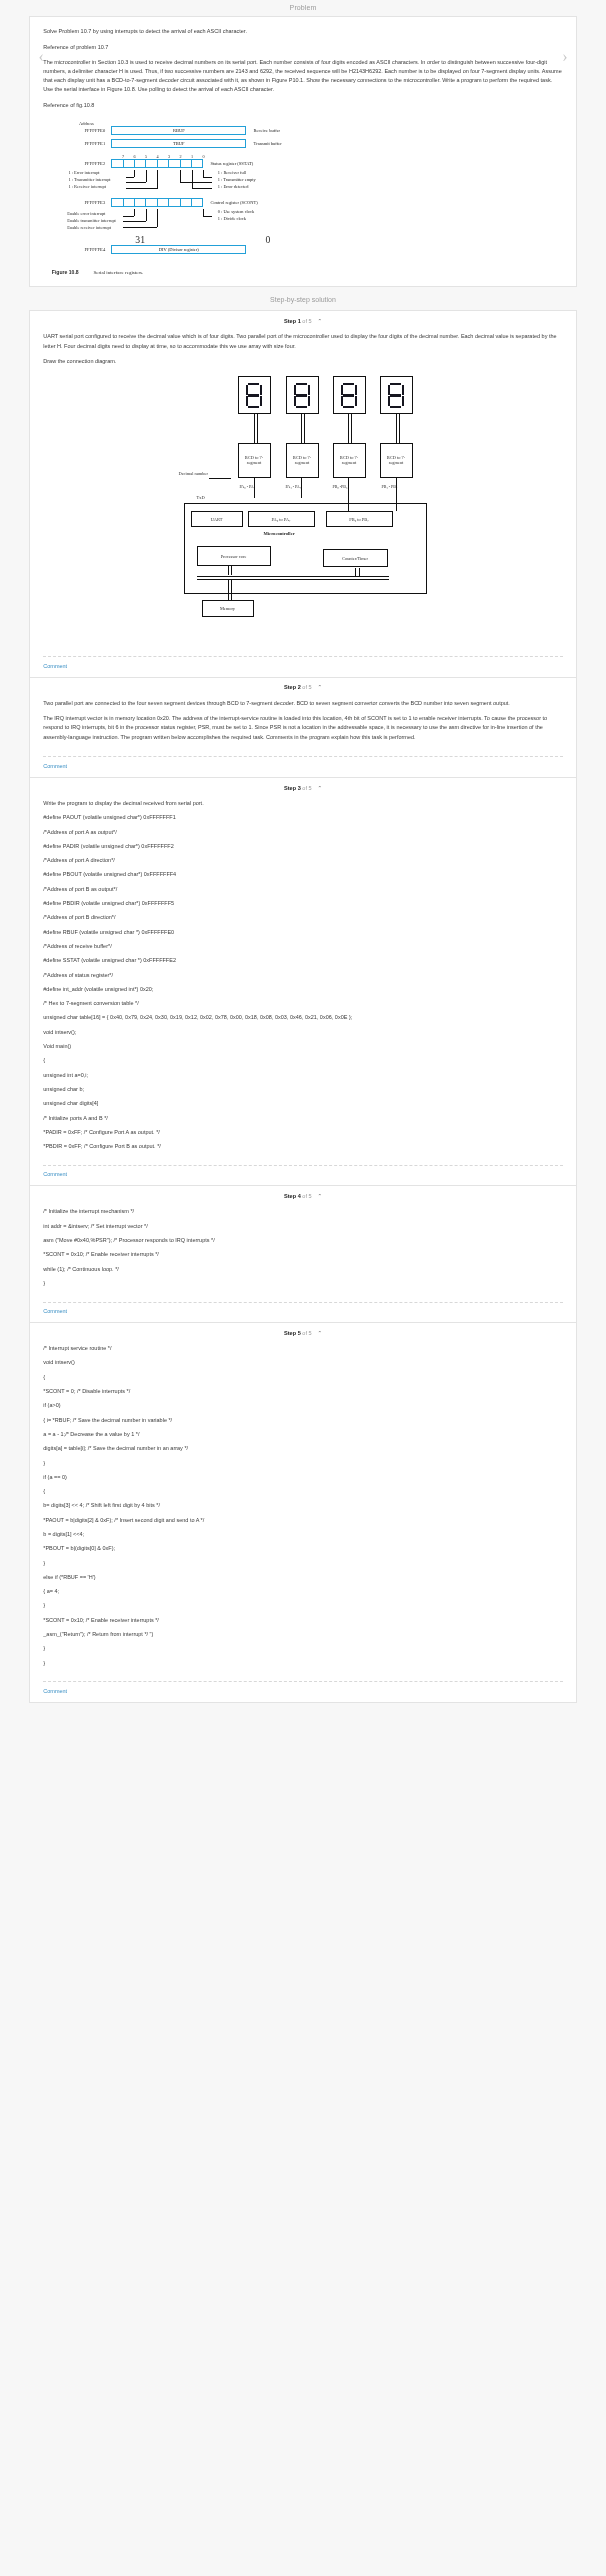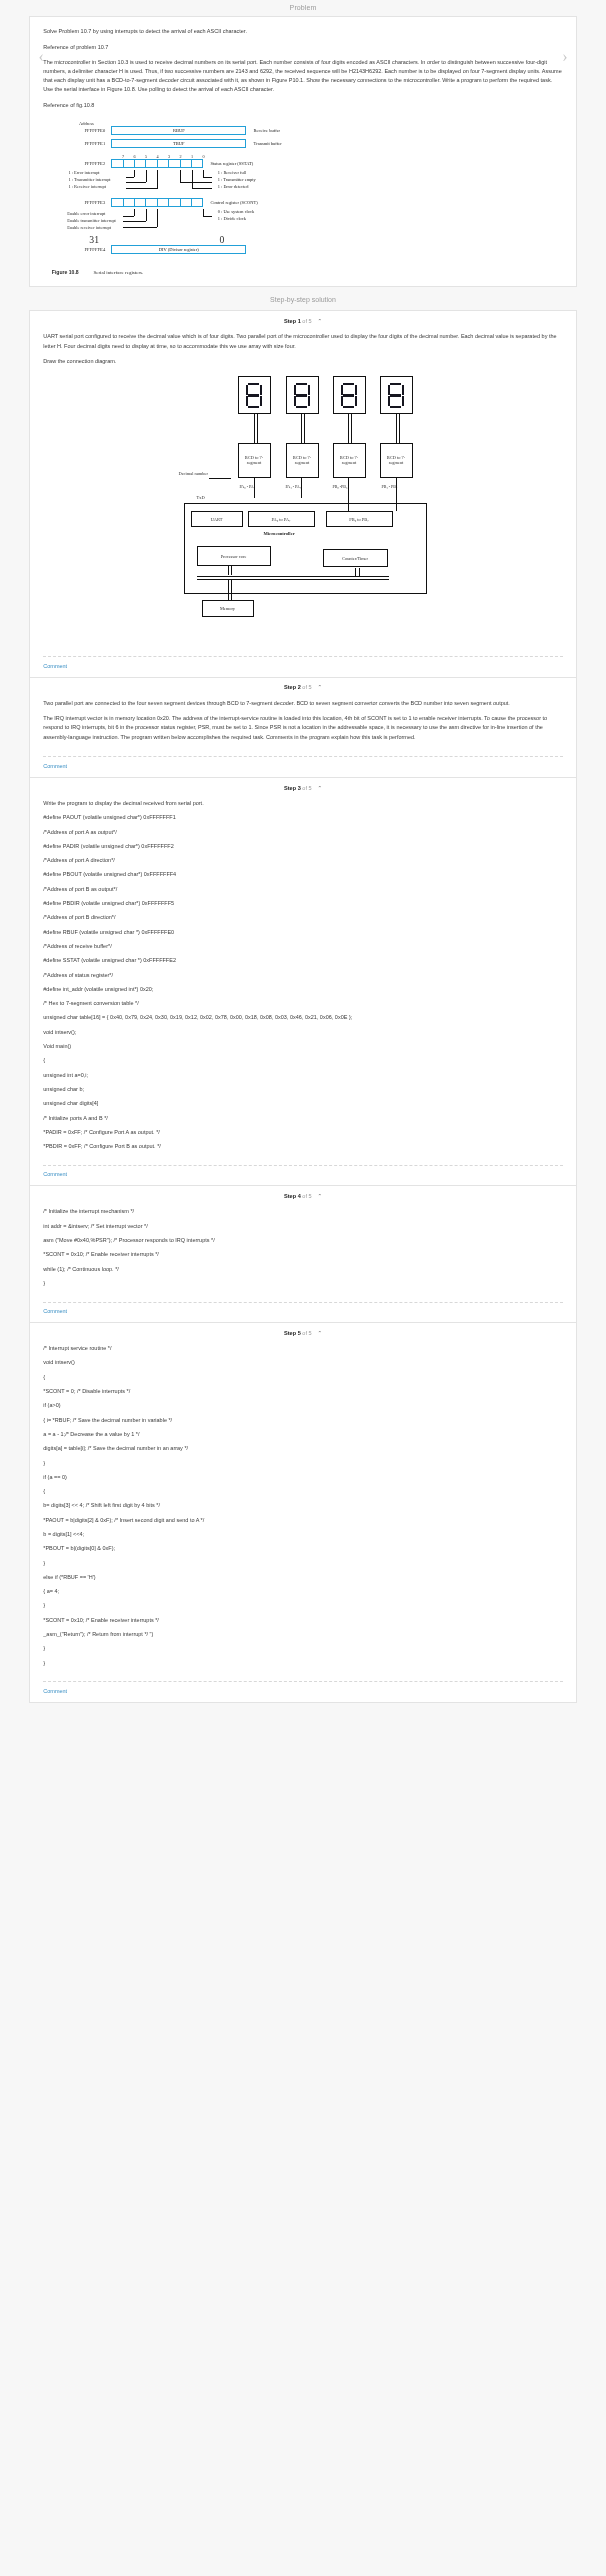--- a/index.html
+++ b/index.html
@@ -64,21 +64,21 @@
   .regbox.wide { width:135px; }
   .regbox.bits { width:92px; justify-content:flex-start; }
   .regbox.div { width:135px; }
   .bitcell { flex:1; height:100%; border-right:0.6px solid #22a0d8; }
   .bitcell:last-child { border-right:none; }
   .reg-label { font-size:4.5px; padding-left:7.3px; color:#1b1b1b; }
   .bitnums {
     display:flex; width:92px; margin-left:50px; margin-bottom:0.6px;
   }
   .bitnums span { flex:1; text-align:center; font-size:4.2px; }
-  .divhdr { display:flex; width:135px; margin-left:22px; justify-content:space-between; }
+  .divhdr { display:flex; width:135px; margin-left:68px; justify-content:space-between; }
 
   .ann-block { display:flex; margin-top:0.6px; }
   .ann-left { width:auto; }
   .ann-left div, .ann-right div {
     font-size:4.4px; line-height:1.55; color:#1b1b1b; white-space:nowrap;
   }
   .ann-left { width:97px; text-align:left; padding-left:1.2px; }
   .ann-right { padding-left:8.5px; }
 
   .leader { position:absolute; border-left:0.6px solid #111; }

